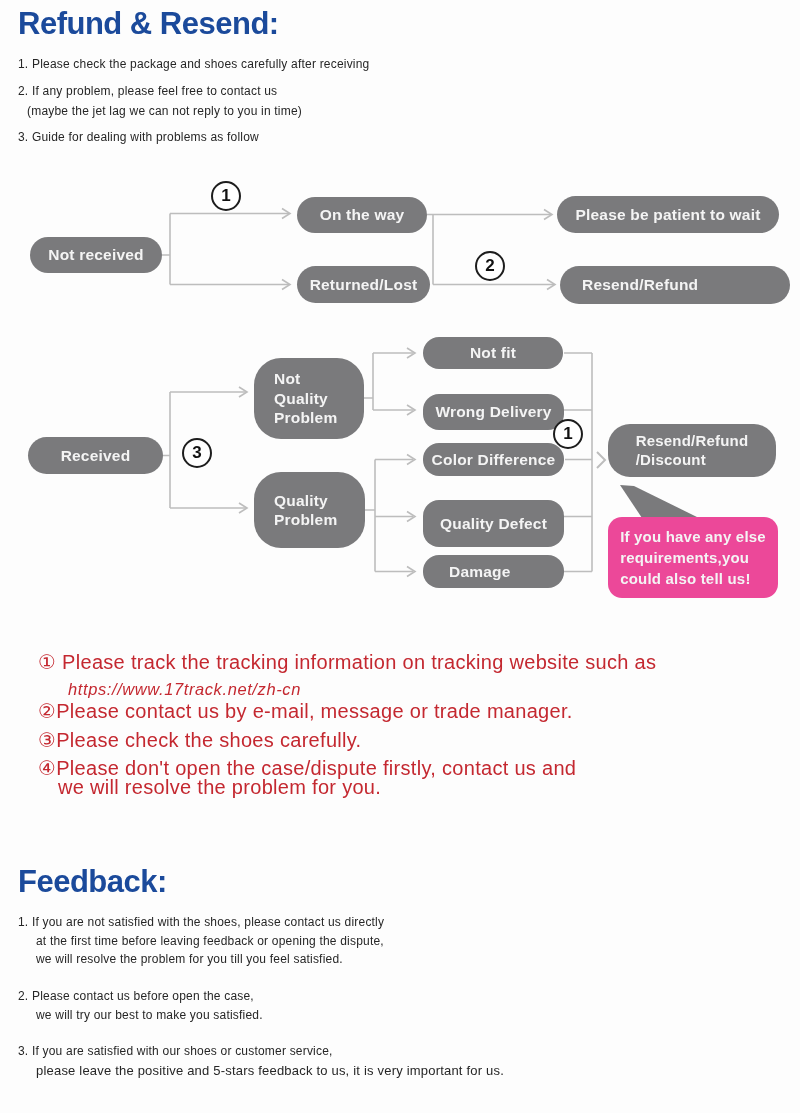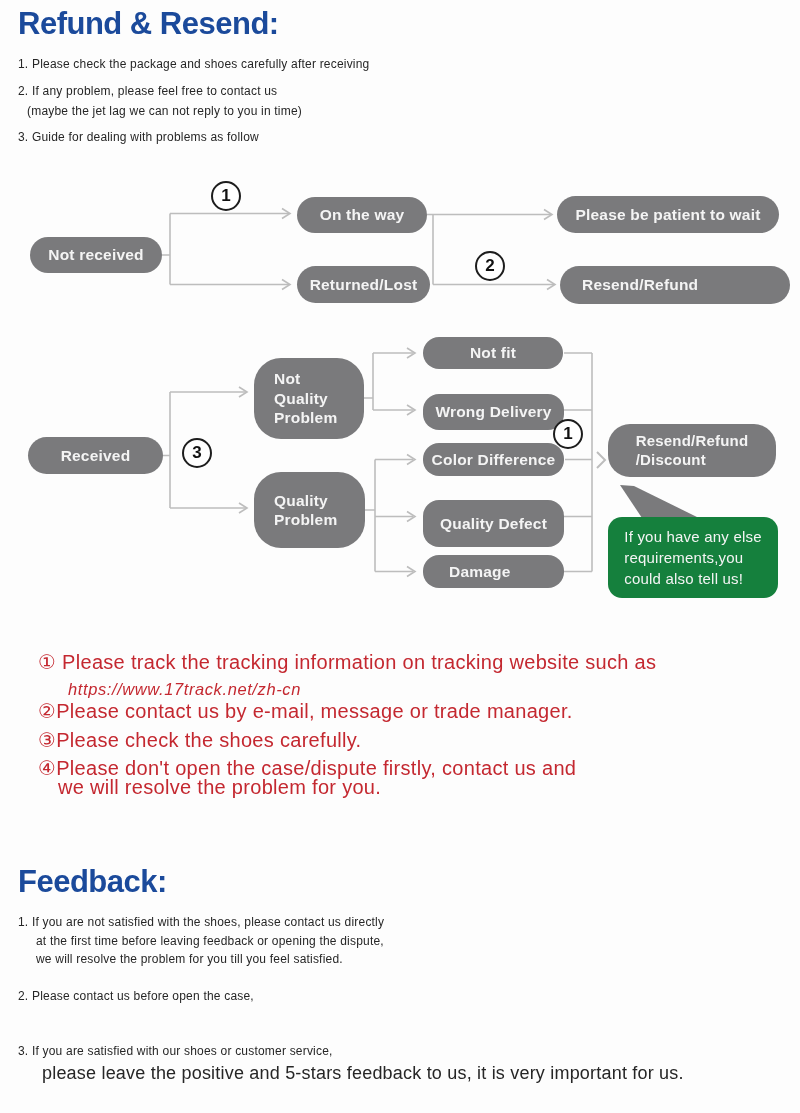--- a/index.html
+++ b/index.html
@@ -75,24 +75,24 @@
     font-weight:700;
     color:#111;
     z-index:3;
   }
   svg.wires {
     position:absolute;
     left:0; top:0;
     z-index:1;
   }
   .bubble {
-    background:#15803d;
+    background:#ec4899;
     border-radius:14px;
     font-size:15px;
-    font-weight:400;
+    font-weight:700;
     line-height:1.4;
     z-index:2;
   }
 </style>
 </head>
 <body>
 
 <div class="page">
 
   <svg class="wires" width="800" height="1113" viewBox="0 0 800 1113">
@@ -166,16 +166,17 @@
   <div class="r" style="left:38px; top:699px;">②Please contact us by e-mail, message or trade manager.</div>
   <div class="r" style="left:38px; top:728px;">③Please check the shoes carefully.</div>
   <div class="r" style="left:38px; top:756px;">④Please don't open the case/dispute firstly, contact us and</div>
   <div class="r" style="left:58px; top:776px;">we will resolve the problem for you.</div>
 
   <div class="title" style="left:18px; top:864px;">Feedback:</div>
   <div class="t" style="left:18px; top:915px;">1. If you are not satisfied with the shoes, please contact us directly</div>
   <div class="t" style="left:36px; top:934px;">at the first time before leaving feedback or opening the dispute,</div>
   <div class="t" style="left:36px; top:952px;">we will resolve the problem for you till you feel satisfied.</div>
   <div class="t" style="left:18px; top:989px;">2. Please contact us before open the case,</div>
+  <div class="t" style="left:36px; top:1008px;">we will try our best to make you satisfied.</div>
   <div class="t" style="left:18px; top:1044px;">3. If you are satisfied with our shoes or customer service,</div>
-  <div class="t" style="left:36px; top:1063px; font-size:18px;margin-left:6px;">please leave the positive and 5-stars feedback to us, it is very important for us.</div>
+  <div class="t" style="left:36px; top:1063px; font-size:13px;">please leave the positive and 5-stars feedback to us, it is very important for us.</div>
 
 </div>
 
 </body></html>

